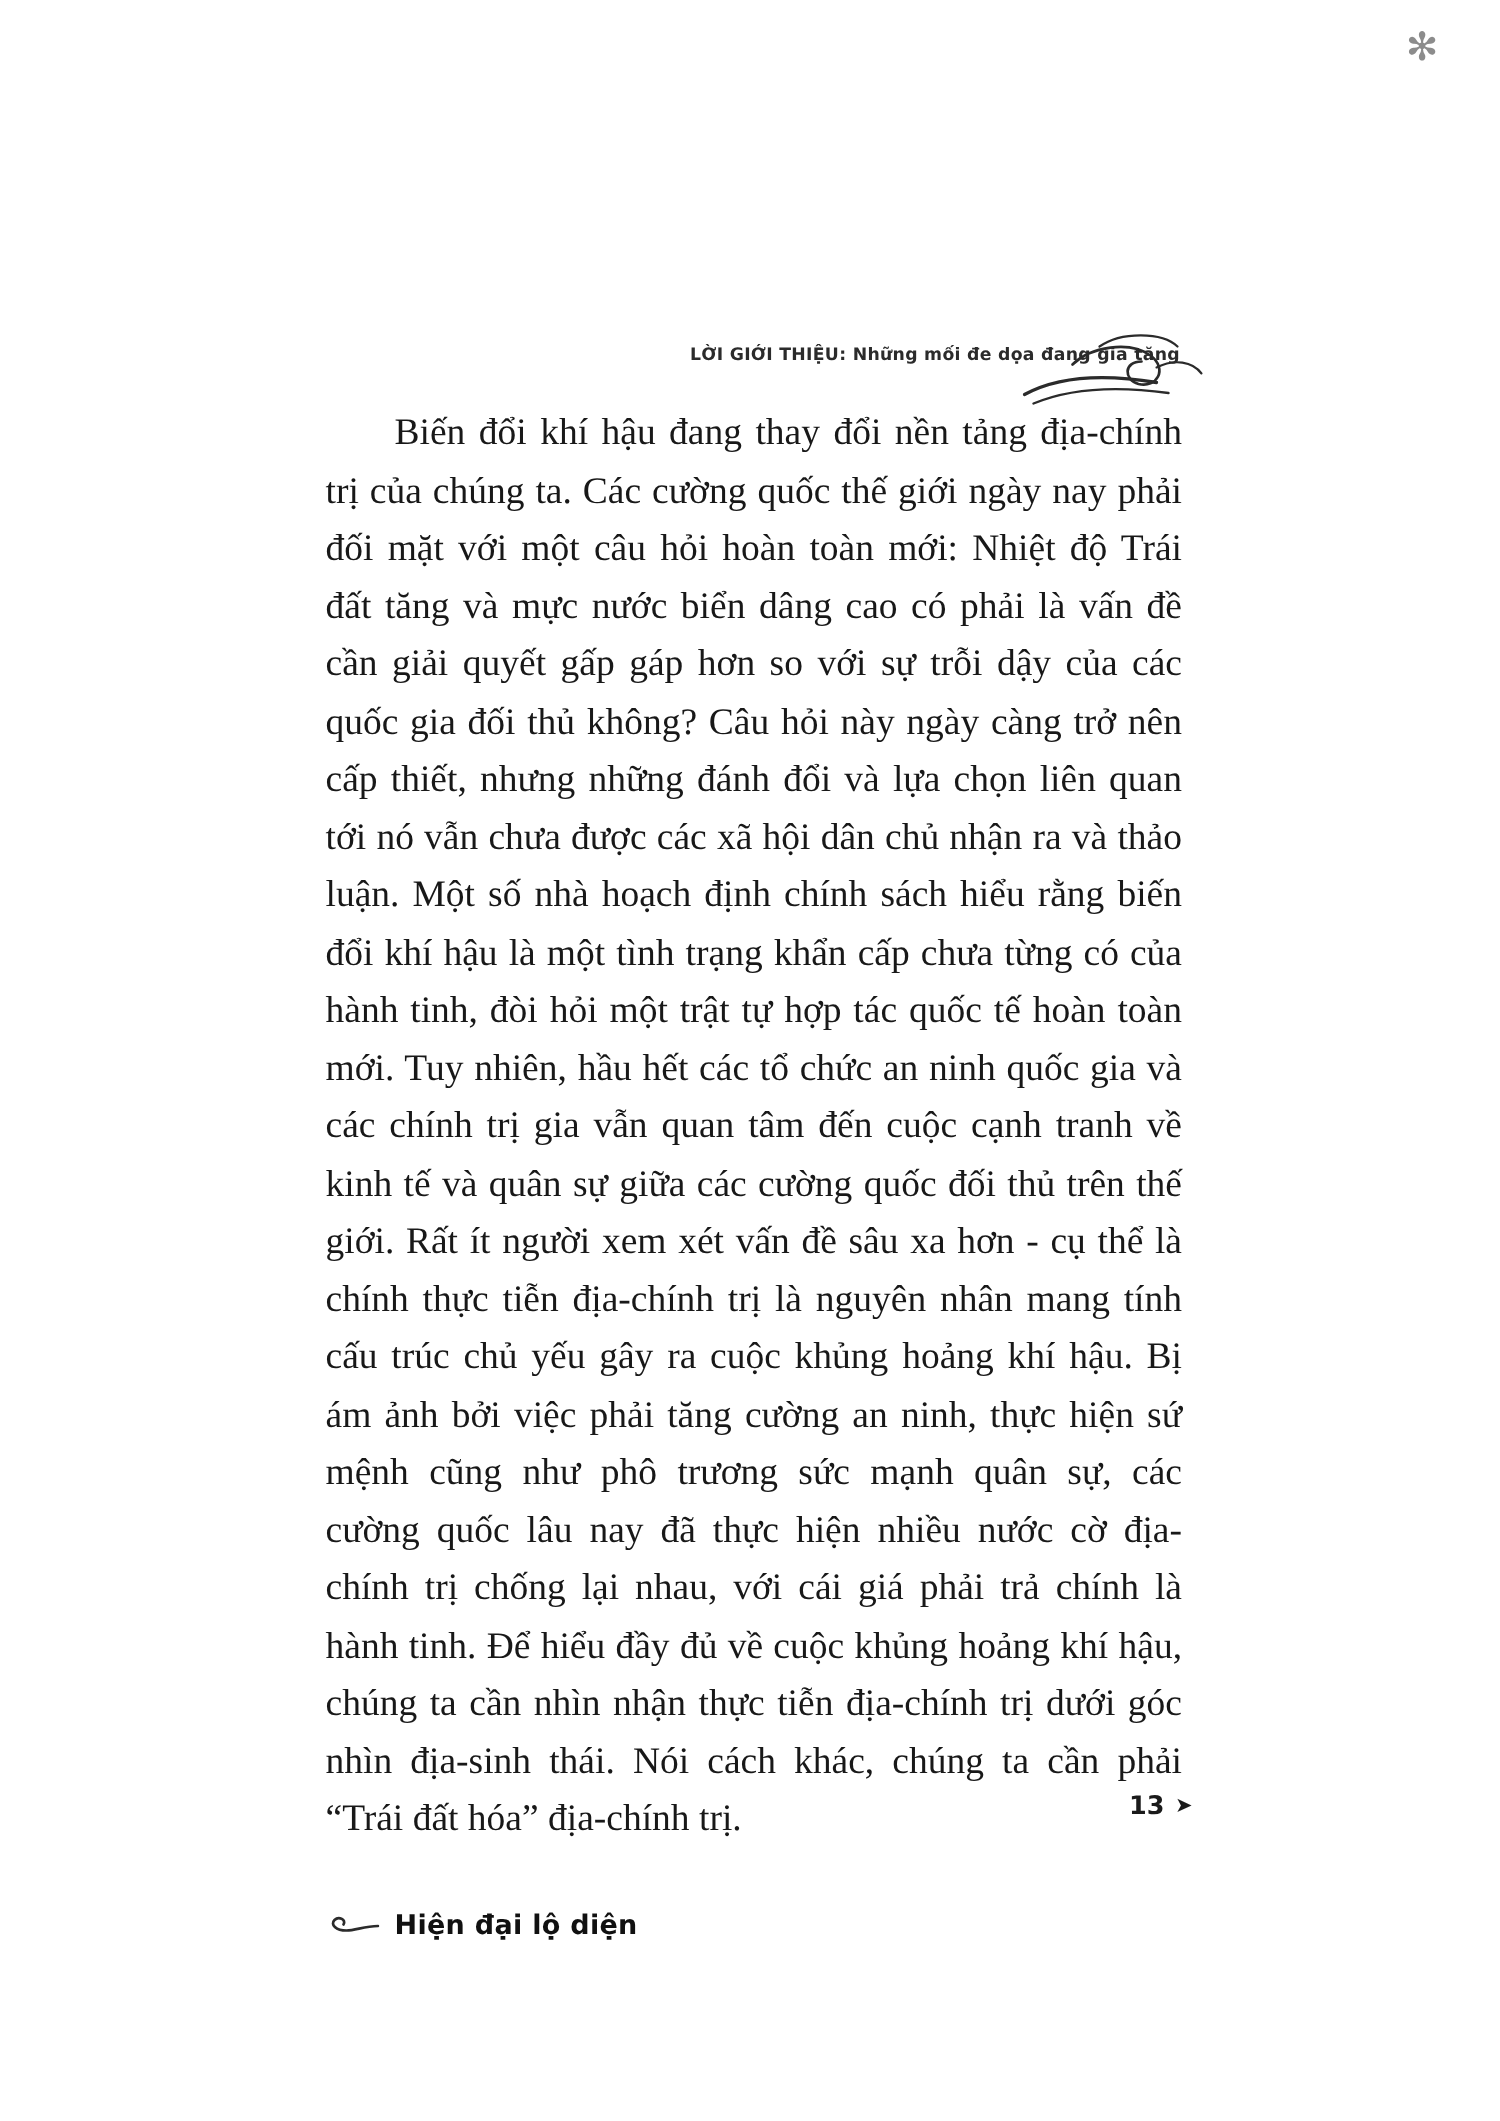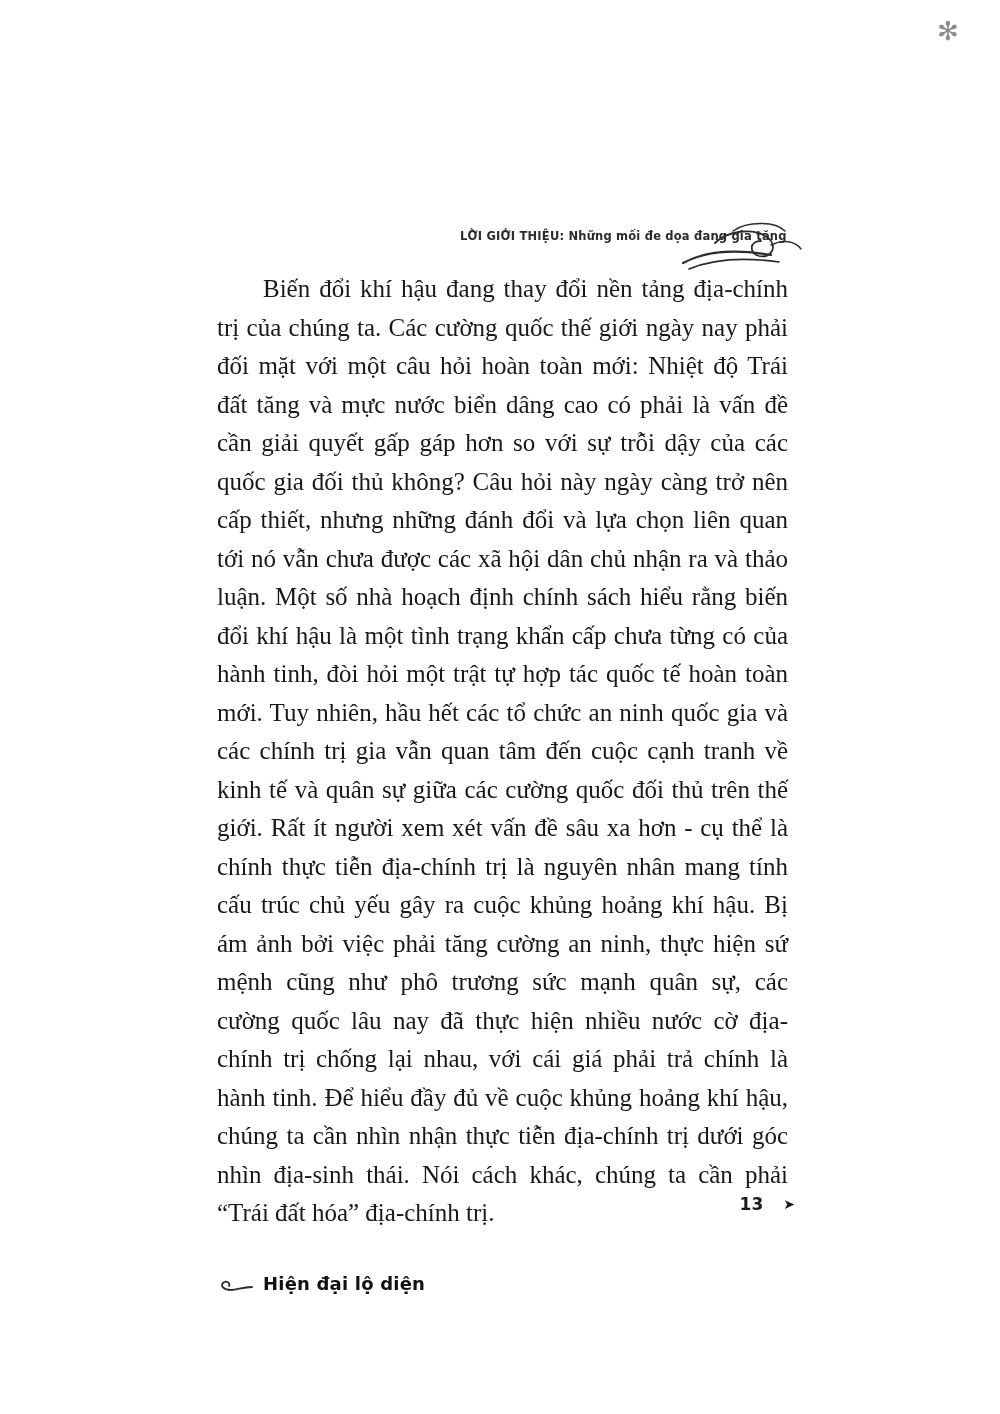--- a/index.html
+++ b/index.html
@@ -76,21 +76,21 @@
     text-justify: inter-word;
     text-indent: 46px;
     color: #181818;
     hyphens: none;
   }
 
   .section-head {
     margin-top: 40px;
     margin-bottom: 14px;
     display: flex;
-    align-items: flex-end;
+    align-items: center;
     gap: 10px;
     padding-left: 14px;
   }
   .section-head .swirl {
     color: #2b2b2b;
     flex: 0 0 auto;
     line-height: 0;
   }
   .section-head .sh-text {
     font-family: "DejaVu Sans", sans-serif;
@@ -104,21 +104,21 @@
     text-indent: 0;
   }
 
   
   .folio {
     position: absolute;
     right: 205px;
     bottom: 200px;
     display: flex;
     align-items: center;
-    gap: 20px;
+    gap: 7px;
     font-family: "DejaVu Sans", sans-serif;
     font-size: 17px;
     font-weight: bold;
     color: #1a1a1a;
   }
   .folio .arrow {
     font-size: 14px;
     line-height: 1;
   }
 </style>

